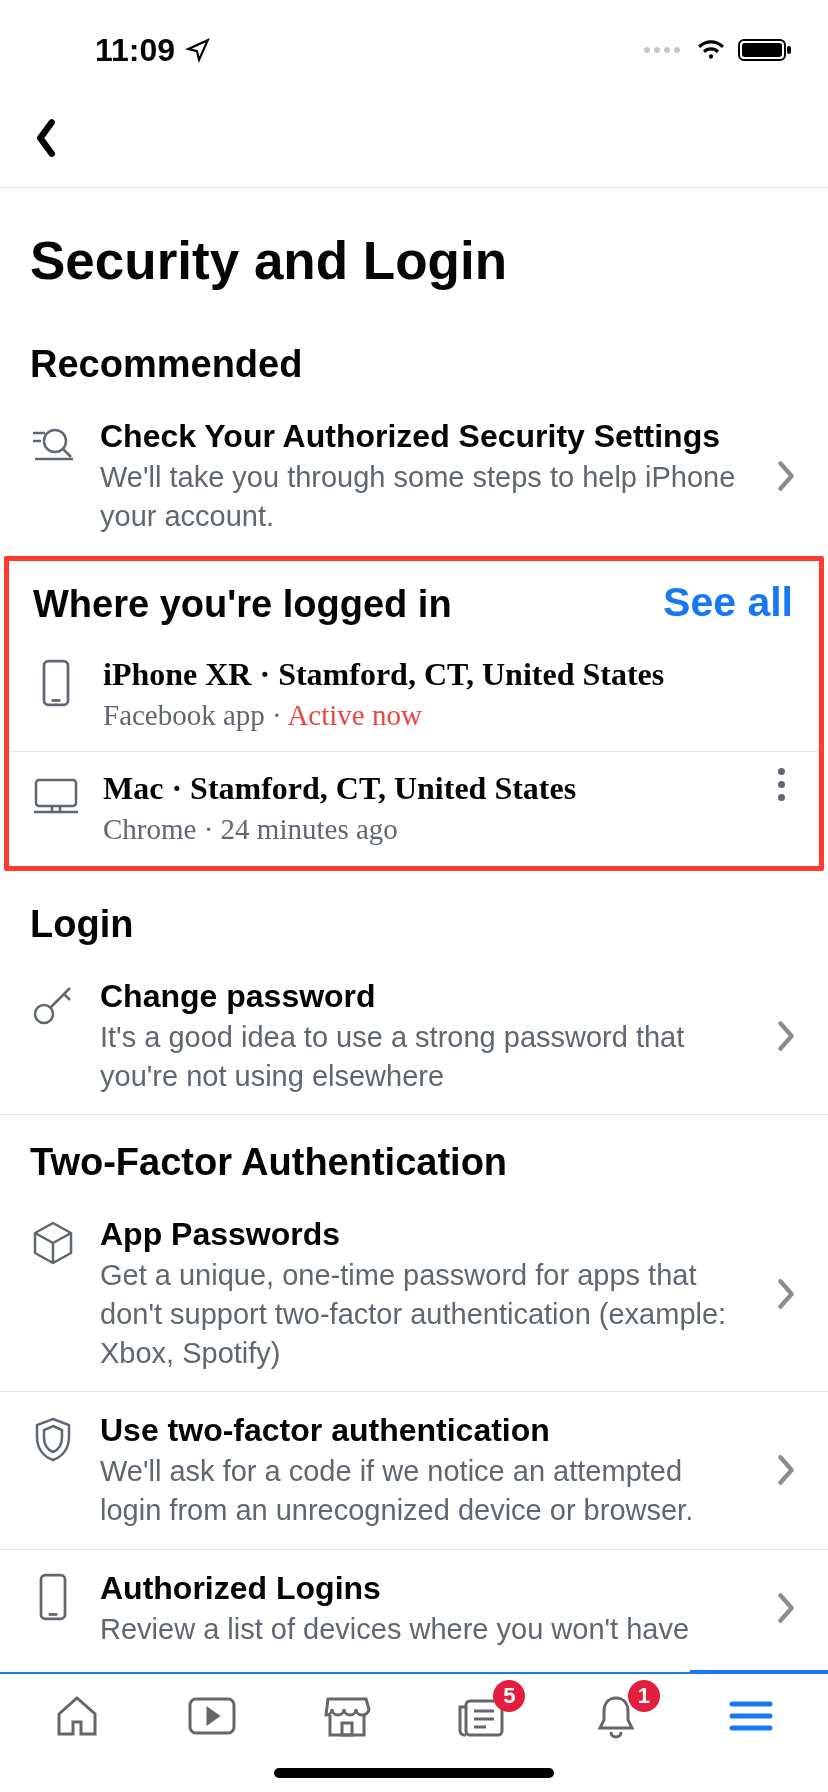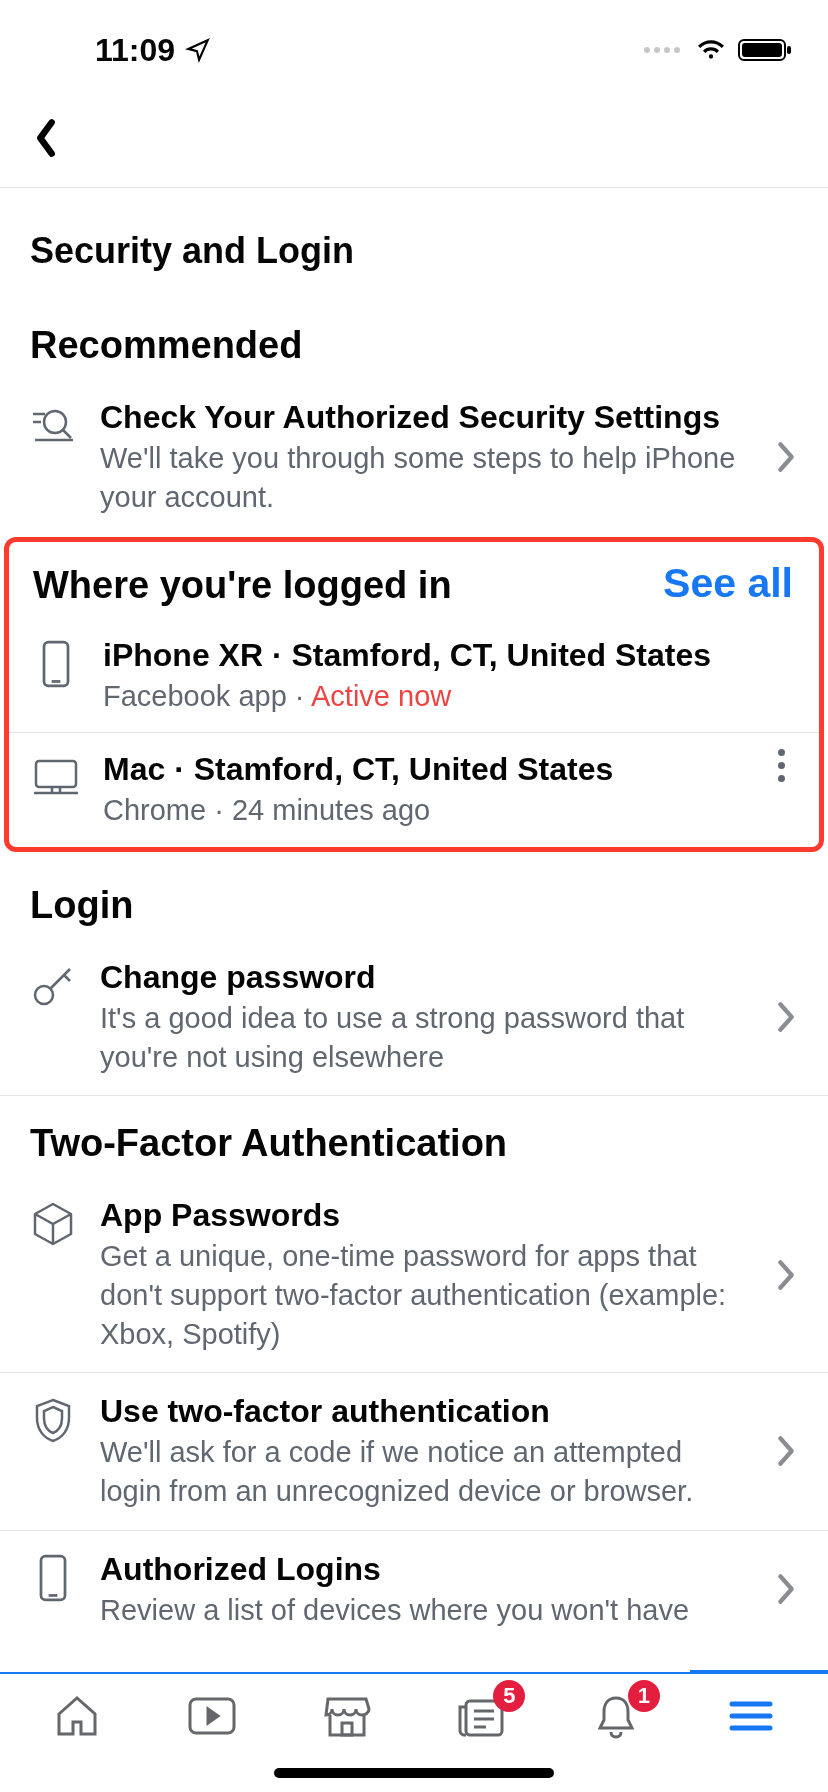--- a/index.html
+++ b/index.html
@@ -4,37 +4,37 @@
 <style>
   * { box-sizing: border-box; margin: 0; padding: 0; }
   html, body { width: 828px; height: 1792px; font-family: -apple-system, Helvetica, Arial, sans-serif; background: #fff; color: #050505; overflow: hidden; }
   .status-bar { display: flex; justify-content: space-between; align-items: center; padding: 22px 34px 10px 48px; height: 88px; }
   .status-time { font-size: 32px; font-weight: 600; display: flex; align-items: center; gap: 10px; margin-left: 47px; }
   .status-right { display: flex; align-items: center; gap: 10px; }
   .signal-dots { display:flex; gap:4px; margin-right:4px;}
   .signal-dots span{ width:6px; height:6px; border-radius:50%; background:#c7c7c7;}
   .nav-bar { height: 100px; display: flex; align-items: center; padding: 0 22px; border-bottom: 1px solid #e4e4e4; }
   .back-btn { width: 48px; height: 48px; display:flex; align-items:center; justify-content:center; }
-  .page-title { font-size: 36px; font-weight: 800; padding: 42px 30px 26px 30px; }
+  .page-title { font-size: 53px; font-weight: 800; padding: 42px 30px 26px 30px; }
   .content { position:absolute; top:188px; left:0; right:0; bottom:120px; overflow:hidden; }
   .section { padding: 0 0 0 0; }
   .section-header { display:flex; justify-content:space-between; align-items:flex-end; padding: 26px 30px 12px 30px; }
   .section-title { font-size: 38px; font-weight: 800; }
   .see-all { font-size: 41px; color:#1877f2; font-weight:700; }
   .row { display:flex; align-items:flex-start; padding: 18px 22px 18px 28px; gap: 22px; }
   .row.bordered-bottom { border-bottom:1px solid #e4e4e4; }
   .row-icon { width:50px; flex:0 0 50px; height:50px; display:flex; align-items:center; justify-content:center; margin-top:4px; color:#606770;}
   .row-body { flex:1; min-width:0; }
   .row-title { font-size: 32px; font-weight:600; color:#050505; line-height:1.25; }
   .row-sub { font-size: 29px; color:#606770; line-height:1.35; margin-top:2px; }
   .row-sub .active { color:#ef4444; }
   .row-chevron { flex:0 0 40px; display:flex; align-items:center; justify-content:center; color:#8a8d91; align-self:center;}
-  .highlight-box { border:5px solid #ff3b30; margin:2px 4px 6px 4px; border-radius:12px; }
+  .highlight-box { border:5px solid #ff3b30; margin:2px 4px 6px 4px; border-radius:2px; }
   .highlight-box .section-header{ padding: 18px 26px 12px 24px; }
-  .highlight-box .row { padding: 16px 18px 16px 22px; }
+  .highlight-box .row { padding: 16px 18px 16px 22px; font-family: Liberation Serif, serif; }
   .divider { height:1px; background:#e4e4e4; margin-left:0; }
   .tab-bar { position:absolute; bottom:0; left:0; right:0; height:120px; border-top:2px solid #1877f2; display:flex; align-items:flex-start; justify-content:space-around; padding:18px 10px 0 10px; background:#fff;}
   .tab-bar .tab { width:60px; height:48px; display:flex; align-items:center; justify-content:center; position:relative; color:#65676b;}
   .tab.active { color:#1877f2;}
   .badge { position:absolute; top:-12px; right:-14px; background:#e41e3f; color:#fff; font-size:22px; font-weight:700; border-radius:20px; min-width:32px; height:32px; display:flex; align-items:center; justify-content:center; padding:0 6px;}
   .home-indicator { position:absolute; bottom:14px; left:50%; transform:translateX(-50%); width:280px; height:10px; background:#000; border-radius:10px;}
   .tab-bar-line { position:absolute; top:-4px; right:0; width:138px; height:4px; background:#1877f2;}
   svg { display:block; }
   .kebab { display:flex; flex-direction:column; gap:6px; align-items:center; justify-content:center; width:40px;}
   .kebab span{ width:7px; height:7px; border-radius:50%; background:#606770;}

